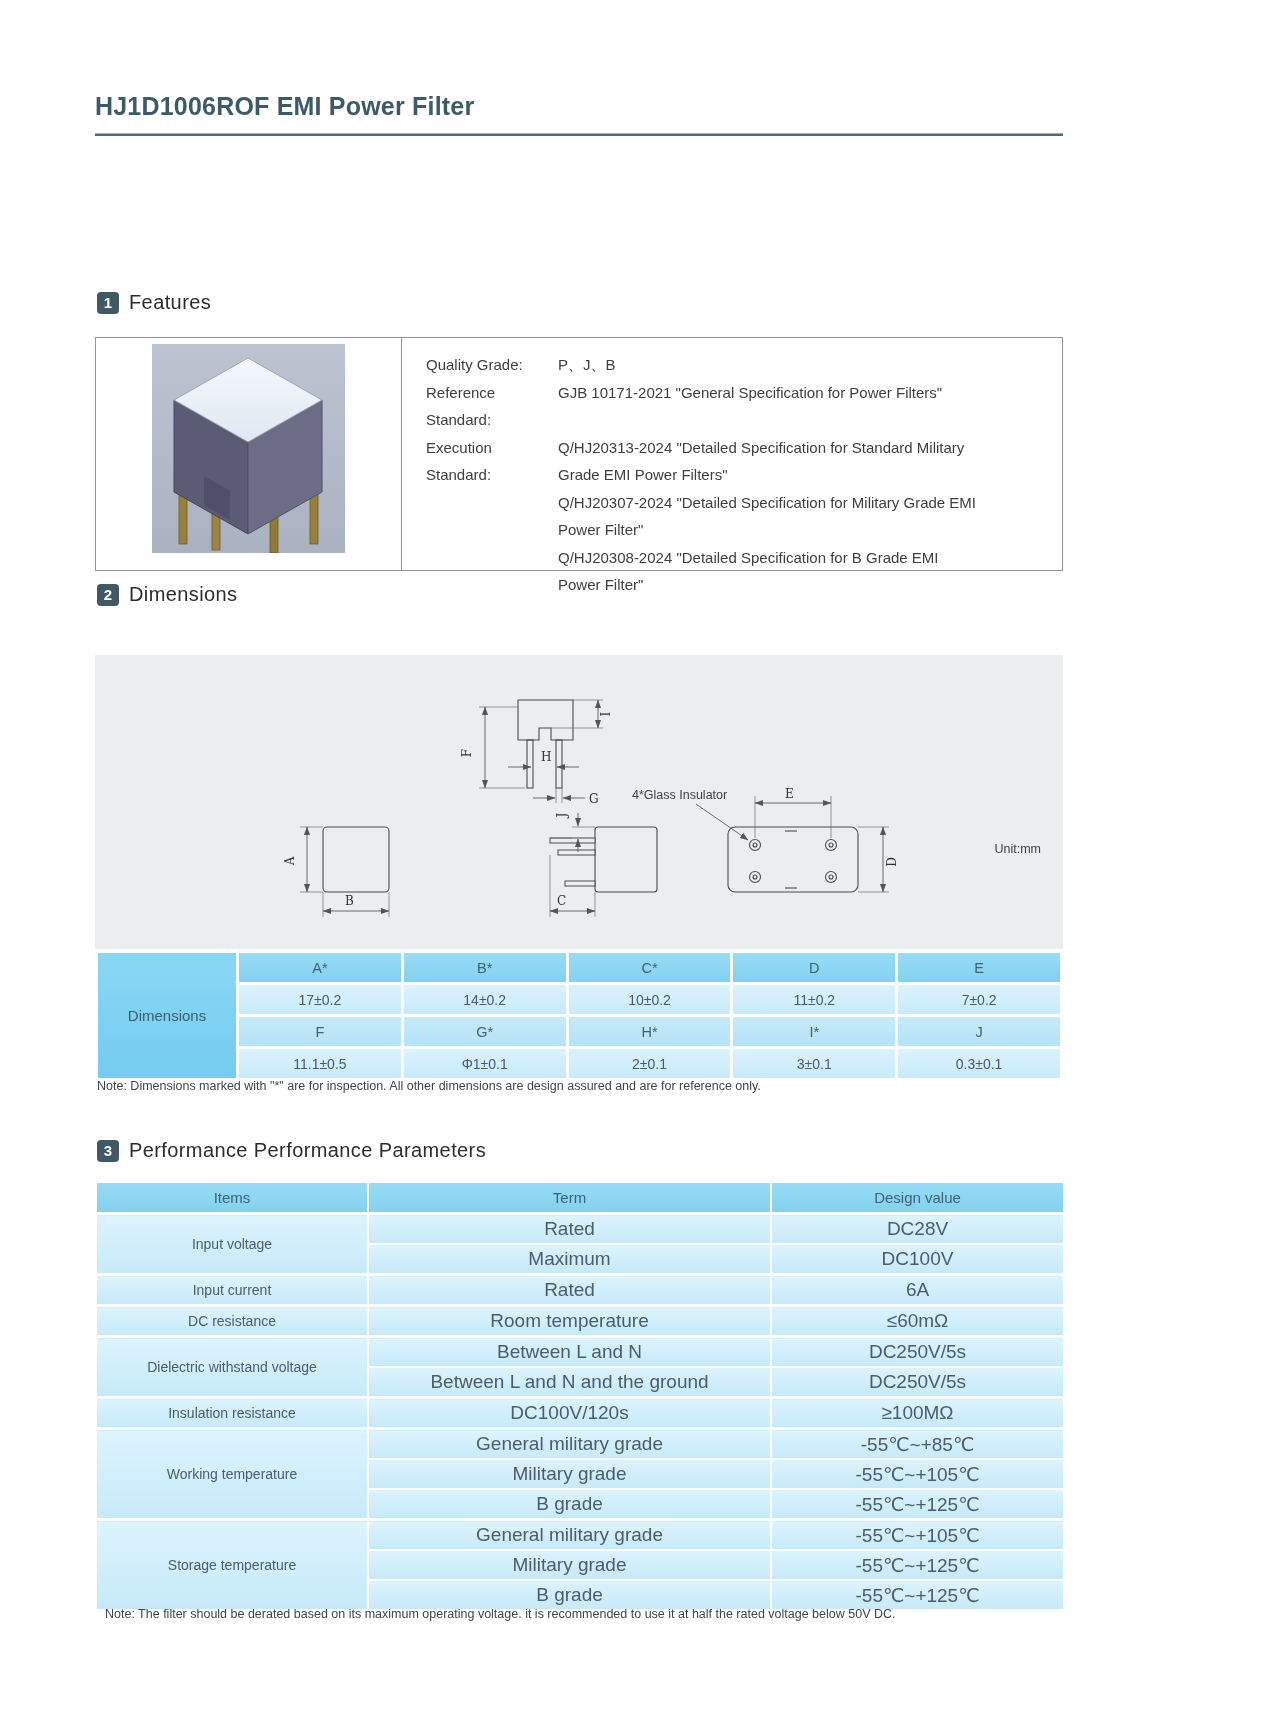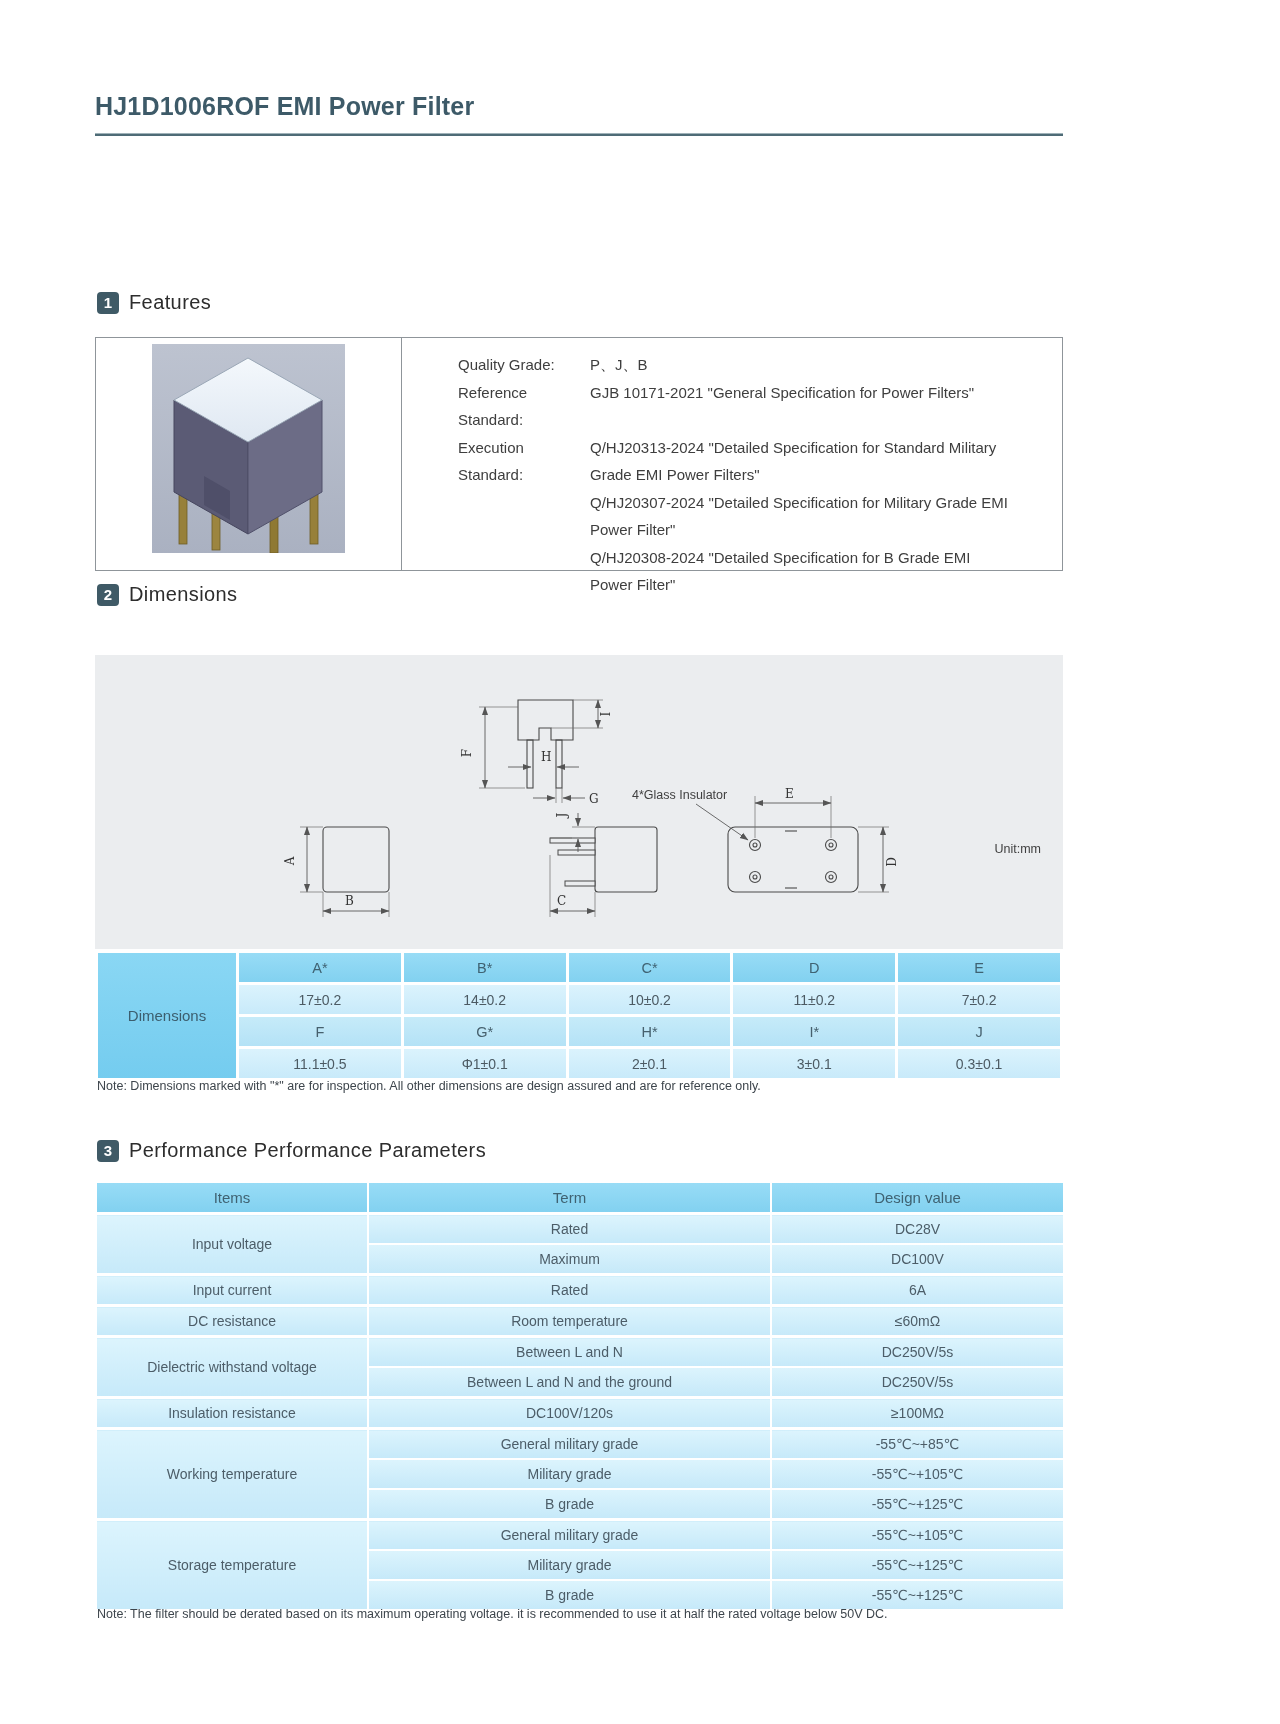--- a/index.html
+++ b/index.html
@@ -17,21 +17,21 @@
   .sec-badge{width:22px;height:22px;border-radius:4px;background:#3f5a66;color:#fff;
              font-size:15px;font-weight:bold;display:flex;align-items:center;justify-content:center;}
   .sec-title{font-size:20px;color:#2d2d2d;letter-spacing:0.4px;}
 
   
   .features-box{position:absolute;left:95px;top:337px;width:966px;height:232px;
                 border:1px solid #8f959a;}
   .features-divider{position:absolute;left:305px;top:0;bottom:0;border-left:1px solid #8f959a;}
   .product-wrap{position:absolute;left:56px;top:6px;width:193px;height:209px;}
   .feat-text{position:absolute;left:330px;top:13px;font-size:15px;color:#3e3e3e;}
-  .feat-row{display:flex;line-height:27.5px;margin-left:32px;}
+  .feat-row{display:flex;line-height:27.5px;}
   .feat-label{width:132px;flex:none;}
   .feat-value{width:465px;flex:none;}
   .exec-line{line-height:27.5px;width:465px;}
 
   
   .drawing-box{position:absolute;left:95px;top:655px;width:968px;height:294px;background:#ebedef;}
 
   
   table{border-spacing:0;}
   .dims-table{position:absolute;left:95px;top:950px;width:968px;border-collapse:separate;
@@ -42,21 +42,21 @@
   .dims-table .h2{background:linear-gradient(180deg,#c6ebf9,#b4e2f6);color:#46606d;font-size:14.5px;}
   .dims-table .v{background:linear-gradient(180deg,#dbf3fd,#c8eafa);color:#4c5a63;font-size:14px;text-align:center;}
 
   .small-note{position:absolute;left:97px;font-size:12.5px;color:#3d454c;}
 
   
   .elec-table{position:absolute;left:95px;top:1181px;width:968px;border-collapse:collapse;table-layout:fixed;}
   .elec-table th{border:2px solid #fff;height:27px;background:linear-gradient(180deg,#98dcf6,#82d1f0);
                  color:#3f6272;font-size:15px;font-weight:normal;text-align:center;vertical-align:middle;}
   .elec-table td{border:2px solid #fff;height:26px;text-align:center;vertical-align:middle;
-                 background:linear-gradient(180deg,#dcf4fd,#c6e9f9);color:#4c5d68;font-size:14px;}
+                 background:linear-gradient(180deg,#dcf4fd,#c6e9f9);color:#4c5d68;font-size:19px;}
   .elec-table tr.g > td{border-top:3px solid #fff;}
   .elec-table td.item{font-size:14px;}
 
   .page-number{position:absolute;left:95px;top:1638px;width:968px;text-align:center;
                font-size:15px;color:#555;}
 
   
   .obj{stroke:#4a4a4a;stroke-width:1.1;fill:none;}
   .objf{stroke:#4a4a4a;stroke-width:1;fill:#ebedef;}
   .dim{stroke:#5a5a5a;stroke-width:0.9;fill:none;}
@@ -340,15 +340,15 @@
           <td class="term">Military grade</td>
           <td class="val">-55℃~+125℃</td>
         </tr>
         <tr>
           <td class="term">B grade</td>
           <td class="val">-55℃~+125℃</td>
         </tr>
       </tbody>
   </table>
 
-  <div class="small-note" style="top:1607px;">Note: The filter should be derated based on its maximum operating voltage. it is recommended to use it at half the rated voltage below 50V DC.</div>
+  <div class="small-note" style="top:1607px;margin-left:8px;">Note: The filter should be derated based on its maximum operating voltage. it is recommended to use it at half the rated voltage below 50V DC.</div>
 
 </div>
 
 </body></html>

